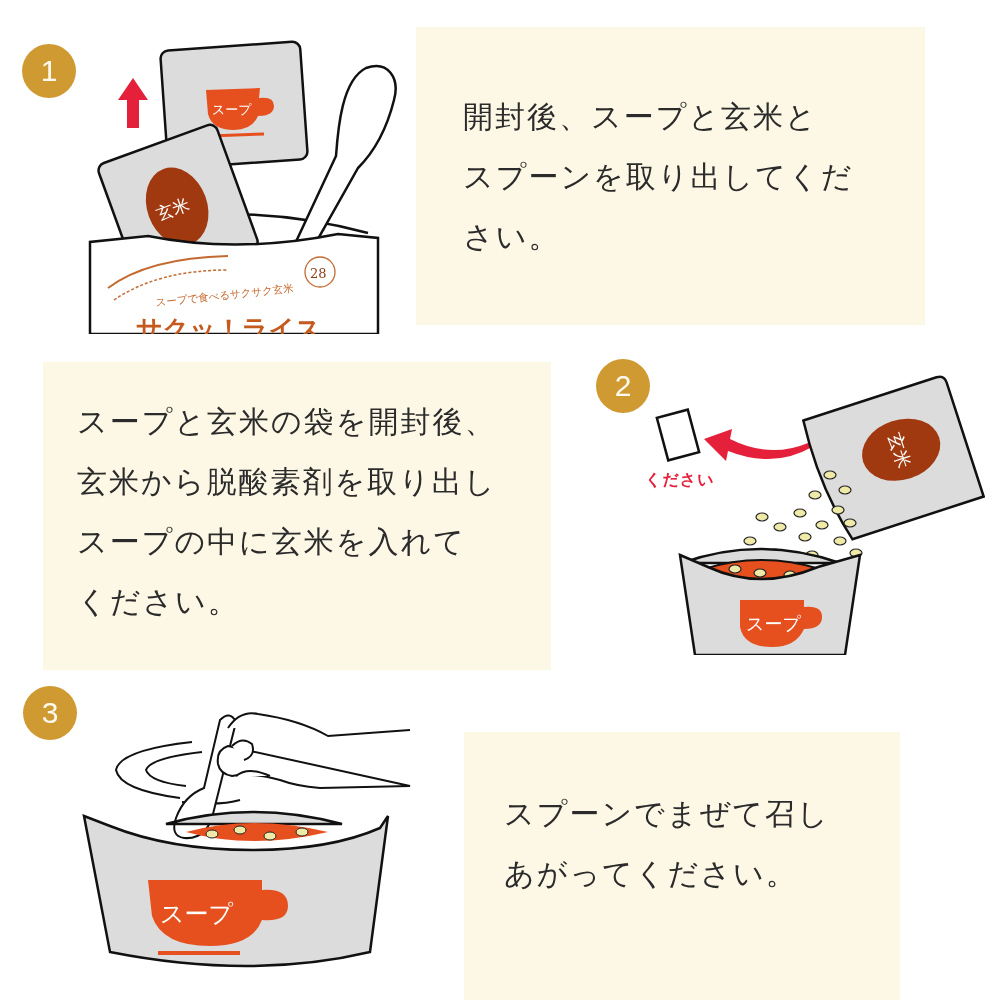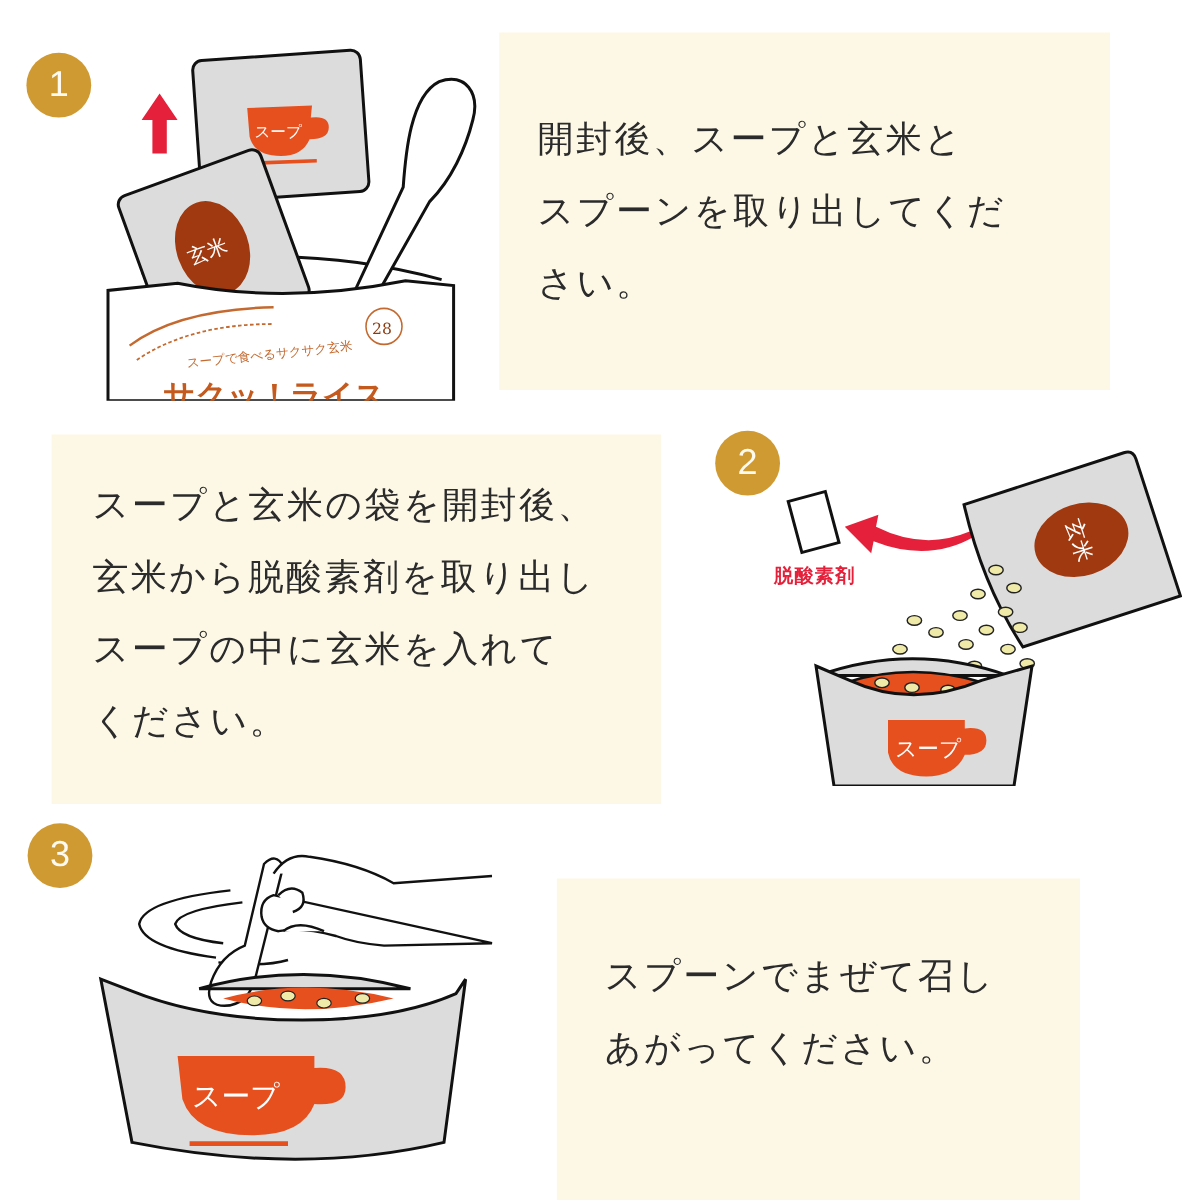--- a/index.html
+++ b/index.html
@@ -51,21 +51,21 @@
       <circle cx="232" cy="234" r="15" fill="none" stroke="#c46a30" stroke-width="1.3"></circle>
       <text x="222" y="240" font-size="13" fill="#8a3b12" font-family="DejaVu Serif, serif">28</text>
       <path d="M20 250 Q60 220 140 218" fill="none" stroke="#c46a30" stroke-width="2"></path>
       <path d="M26 262 Q70 232 140 232" fill="none" stroke="#c46a30" stroke-width="1.5" stroke-dasharray="3 2"></path>
       <text x="68" y="268" font-size="10.5" fill="#c46a30" font-family="DejaVu Sans, sans-serif" transform="rotate(-6 68 268)">スープで食べるサクサク玄米</text>
       <text x="48" y="300" font-size="26" font-weight="bold" fill="#c45a1e" font-family="DejaVu Sans, sans-serif">サクッ！ライス</text>
     </g>
   </svg>
 </div>
 
-<div class="text-box" style="left:416px; top:27px; width:509px; height:298px; padding:60px 0 0 32px;">
+<div class="text-box" style="left:416px; top:27px; width:509px; height:298px; padding:60px 0 0 47px;">
   <p>開封後、スープと玄米と
 スプーンを取り出してくだ
 さい。</p>
 </div>
 
 <div class="text-box" style="left:43px; top:362px; width:508px; height:308px; padding:30px 0 0 34px;">
   <p>スープと玄米の袋を開封後、
 玄米から脱酸素剤を取り出し
 スープの中に玄米を入れて
 ください。</p>
@@ -116,21 +116,21 @@
       <path d="M64 214 Q120 196 180 214 Q120 236 64 214 Z" fill="#E6501E" stroke="#111" stroke-width="2"></path>
       <ellipse cx="120" cy="218" rx="6" ry="4" fill="#EFEAA8" stroke="#222" stroke-width="1.2"></ellipse>
       <ellipse cx="95" cy="214" rx="6" ry="4" fill="#EFEAA8" stroke="#222" stroke-width="1.2"></ellipse>
       <ellipse cx="150" cy="220" rx="6" ry="4" fill="#EFEAA8" stroke="#222" stroke-width="1.2"></ellipse>
       <path d="M40 200 L68 212 Q120 236 178 212 L220 200 L205 300 L55 300 Z" fill="#DCDCDC" stroke="#111" stroke-width="2.5"></path>
       <path d="M100 245 L164 245 L164 252 Q182 250 182 262 Q182 274 164 274 Q156 292 132 292 Q104 292 100 272 Z" fill="#E6501E"></path>
       <text x="106" y="275" font-size="18" fill="#fff" font-family="DejaVu Sans, sans-serif">スープ</text>
     </g>
   </svg>
 </div>
-<div class="deox-label" style="left:645px; top:470px;">脱酸素剤</div>
+<div class="deox-label" style="left:645px; top:470px;">ください</div>
 
 <div class="step-circle" style="left:23px; top:686px;">3</div>
 
 <div class="illus" style="left:80px; top:690px;">
   <svg width="340" height="300" viewBox="0 0 340 300">
 
     <g fill="none" stroke="#111" stroke-width="2">
       <path d="M112 52 Q40 60 36 80 Q40 100 100 108"></path>
       <path d="M122 62 Q70 68 66 80 Q70 92 106 96"></path>
       <path d="M102 112 Q140 116 160 110"></path>

